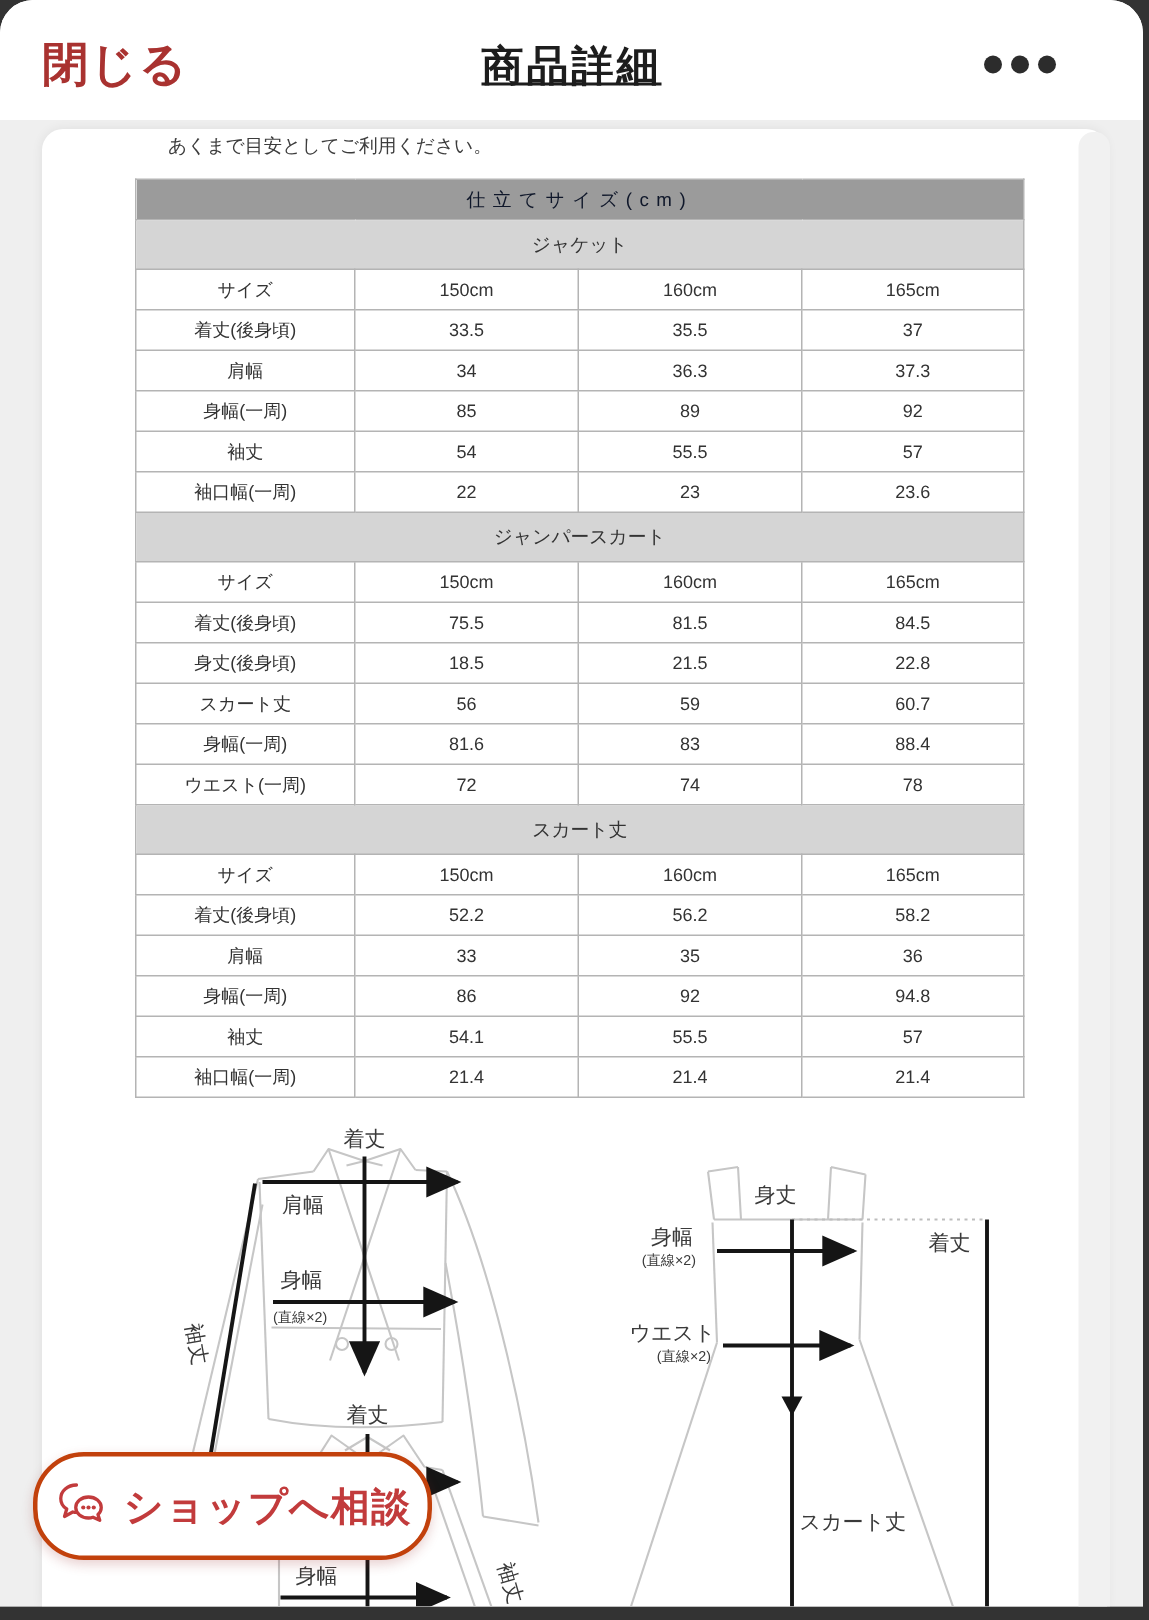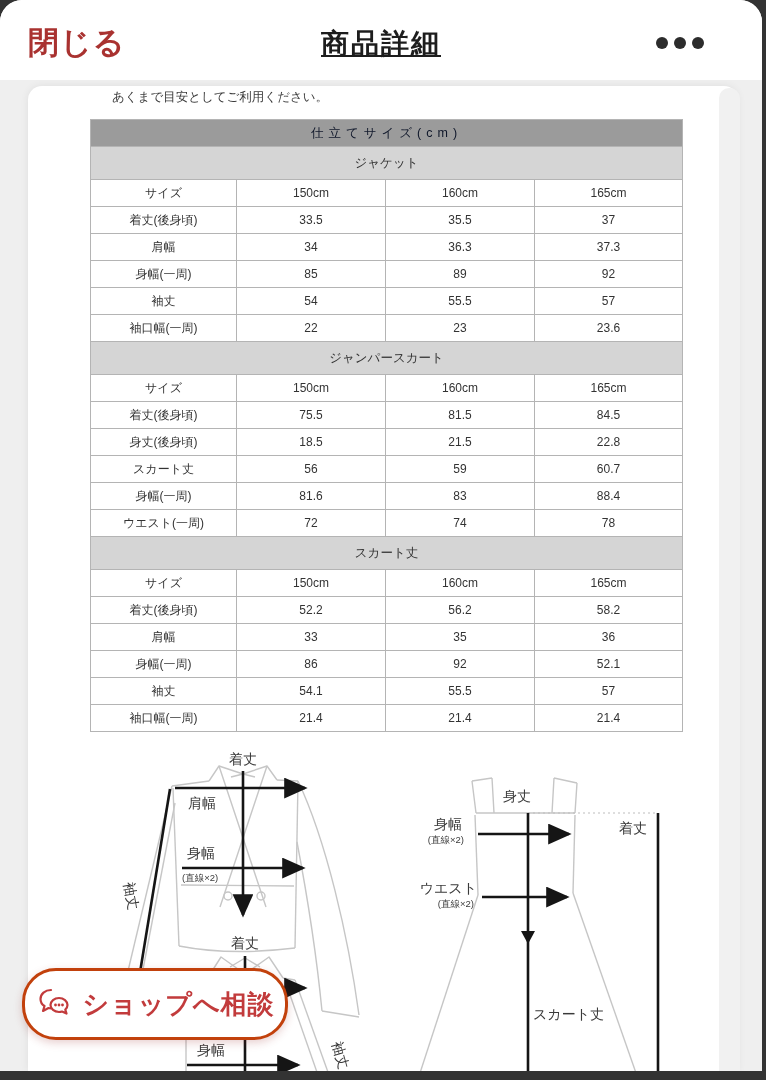--- a/index.html
+++ b/index.html
@@ -195,21 +195,21 @@
             <tr class="t-data">
               <td class="label-cell">肩幅</td>
               <td>33</td>
               <td>35</td>
               <td>36</td>
             </tr>
             <tr class="t-data">
               <td class="label-cell">身幅(一周)</td>
               <td>86</td>
               <td>92</td>
-              <td>52.1</td>
+              <td>94.8</td>
             </tr>
             <tr class="t-data">
               <td class="label-cell">袖丈</td>
               <td>54.1</td>
               <td>55.5</td>
               <td>57</td>
             </tr>
             <tr class="t-data">
               <td class="label-cell">袖口幅(一周)</td>
               <td>21.4</td>

